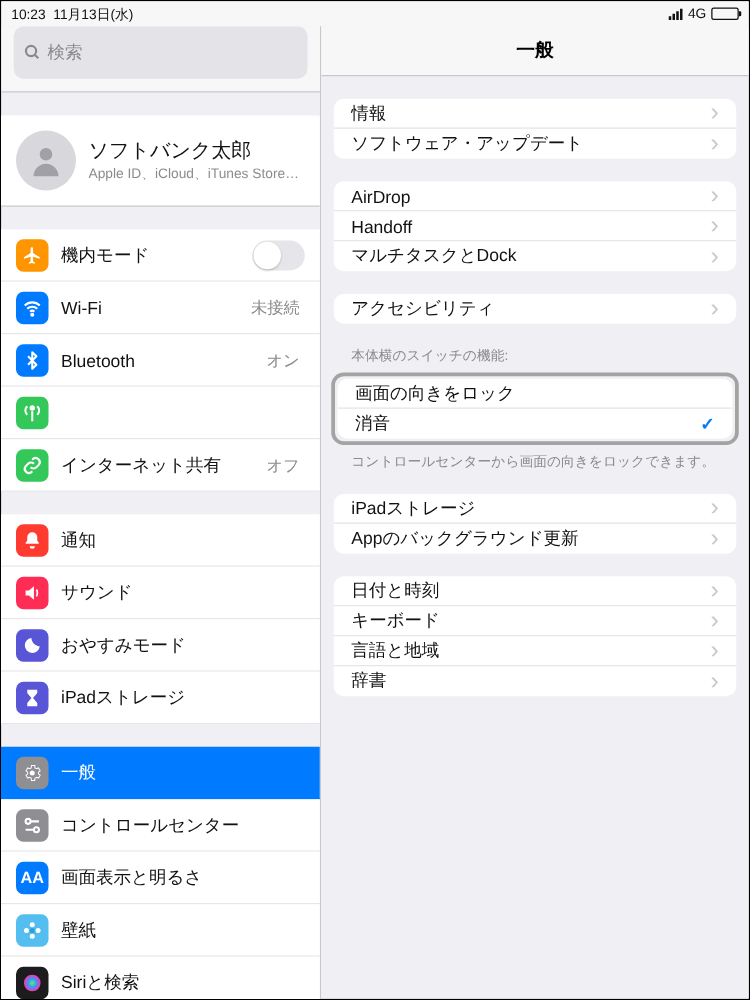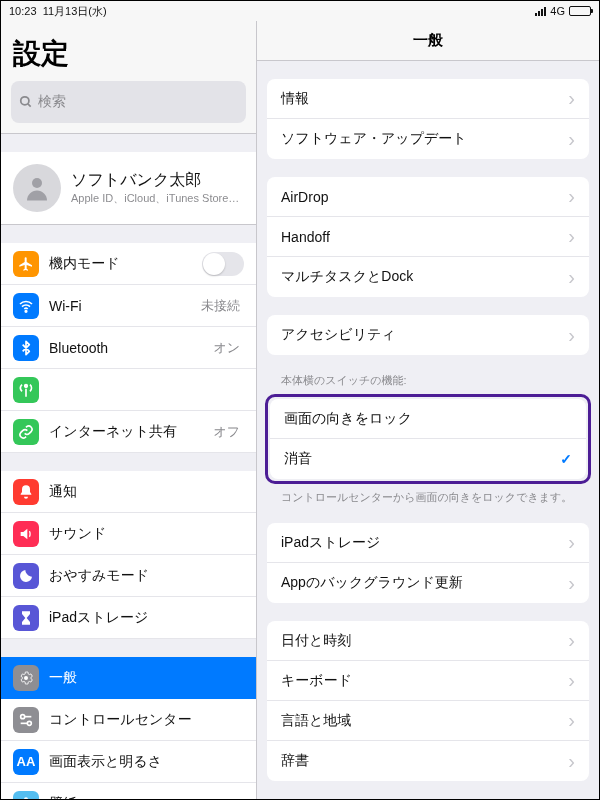--- a/index.html
+++ b/index.html
@@ -35,27 +35,27 @@
   .left-item { display:flex; align-items:center; background:#fff; height:42px; padding:0 12px; border-bottom:1px solid #e5e5ea; font-size:14px; color:#111; }
   .left-item.selected { background:#007aff; color:#fff; border-bottom-color:#007aff;}
   .left-item .licon { width:26px; height:26px; border-radius:6px; margin-right:10px; display:flex; align-items:center; justify-content:center; flex-shrink:0;}
   .left-item .lval { margin-left:auto; color:#8a8a8e; font-size:13px; padding-right:4px;}
   .left-item .toggle { width:42px; height:24px; border-radius:12px; background:#e5e5ea; position:relative; margin-left:auto;}
   .left-item .toggle::after { content:""; position:absolute; width:22px; height:22px; background:#fff; border-radius:50%; top:1px; left:1px; box-shadow:0 1px 2px rgba(0,0,0,.2);}
 
   .right-header { height:40px; display:flex; align-items:center; justify-content:center; background:#f7f7f7; border-bottom:1px solid #c8c7cc; font-size:15px; font-weight:600;}
   .right-body { flex:1; overflow:auto; padding-bottom:10px;}
   .rgroup { margin:18px 10px 0 10px; background:#fff; border-radius:8px; overflow:hidden; }
-  .ritem { display:flex; align-items:center; height:40px; padding:0 14px; font-size:14px; color:#111; border-bottom:1px solid #e5e5ea;}
+  .ritem { display:flex; align-items:center; height:24px; padding:0 14px; font-size:14px; color:#111; border-bottom:1px solid #e5e5ea;}
   .ritem:last-child { border-bottom:none; }
   .chev { margin-left:auto; color:#c7c7cc; }
   .check { margin-left:auto; color:#007aff; font-weight:bold;}
   .section-header { font-size:11px; color:#8a8a8e; padding:18px 41px 4px 24px;}
   .section-footer { font-size:11px; color:#8a8a8e; padding:6px 24px 0 24px;}
-  .highlight { border:3px solid #4c1d95; border-radius:10px; margin:2px 8px 0 8px; padding:2px;}
+  .highlight { border:3px solid #a3a3a3; border-radius:10px; margin:2px 8px 0 8px; padding:2px;}
   .highlight .rgroup { margin:0; }
 
   svg { display:block; }
 </style>
 </head>
 <body>
 
 <div class="frame">
   <div class="status-bar">
     <div><span>10:23</span>&nbsp;&nbsp;<span>11月13日(水)</span></div>
@@ -67,23 +67,20 @@
           <span></span>
         </span>
       <span>4G</span>
       <span class="battery"><span class="battery-fill"></span></span>
     </div>
   </div>
 
   <div class="split">
 
     <div class="left">
-      <div class="left-header">
-          <div class="left-title">設定</div>
-        </div>
       <div class="search-wrap">
         <div class="search">
           <svg width="14" height="14" viewBox="0 0 24 24" fill="none" stroke="#8a8a8e" stroke-width="3">
               <circle cx="10" cy="10" r="7"></circle>
               <line x1="20" y1="20" x2="15" y2="15"></line>
             </svg>
           <span>検索</span>
         </div>
       </div>
       <div class="left-list">

